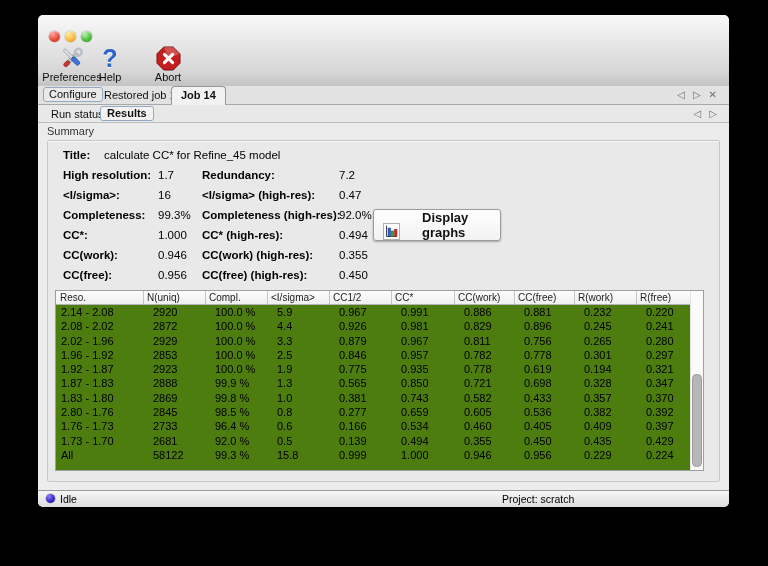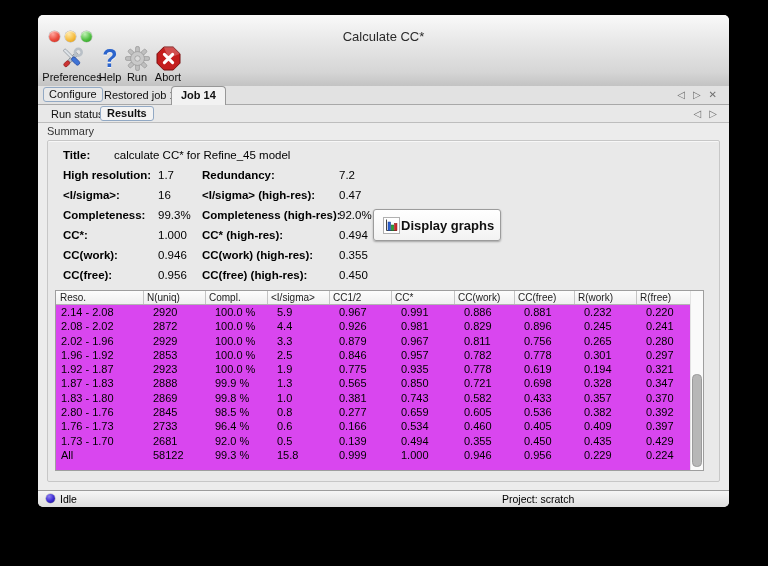--- a/index.html
+++ b/index.html
@@ -33,28 +33,28 @@
   .navarrows span{cursor:default;}
   
   .summary-label{position:absolute;left:9px;top:110px;font-size:11px;color:#333;}
   .panel{position:absolute;left:9px;top:125px;width:671px;height:340px;background:#e9e9e9;
          border:1px solid #c7c7c7;border-radius:2px;box-shadow:inset 0 1px 0 #f7f7f7;}
   .stat-row{position:absolute;left:0;right:0;height:20px;line-height:20px;font-size:11.5px;color:#000;}
   .s-l1{position:absolute;left:15px;font-weight:bold;}
   .s-v1{position:absolute;left:110px;}
   .s-l2{position:absolute;left:154px;font-weight:bold;}
   .s-v2{position:absolute;left:291px;}
-  .s-titleval{position:absolute;left:66px;}
+  .s-titleval{position:absolute;left:56px;}
   .btn-graphs{position:absolute;left:325px;top:68px;width:128px;height:32px;box-sizing:border-box;
               background:linear-gradient(#ffffff,#f2f2f2);border:1px solid #9c9c9c;border-radius:3px;
-              box-shadow:0 1px 2px rgba(0,0,0,.3);display:flex;align-items:center;gap:1px;padding-left:9px;
+              box-shadow:0 1px 2px rgba(0,0,0,.3);display:flex;align-items:flex-end;gap:22px;padding-left:9px;
               font-size:13px;font-weight:bold;color:#111;cursor:default;}
   
   .rtable{position:absolute;left:7px;top:149px;width:649px;height:181px;box-sizing:border-box;
-          background:#d946ef;border:1px solid #9e9e9e;overflow:hidden;}
+          background:#4d7c0f;border:1px solid #9e9e9e;overflow:hidden;}
   .thead{display:flex;height:13px;background:linear-gradient(#fdfdfd,#efefef);border-bottom:1px solid #b3b3b3;}
   .th{box-sizing:border-box;font-size:10px;line-height:13px;color:#222;padding-left:3px;border-left:1px solid #c4c4c4;
       overflow:hidden;white-space:nowrap;cursor:default;}
   .th:first-child{border-left:none;padding-left:4px;}
   .tbody{position:absolute;left:0;top:14px;right:12px;bottom:0;}
   .tr{display:flex;height:14.3px;line-height:14.3px;}
   .td{box-sizing:border-box;font-size:11px;color:#000;padding-left:10px;white-space:nowrap;overflow:hidden;}
   .td-first{padding-left:5px;}
   .vscroll{position:absolute;top:0;right:0;bottom:0;width:12px;background:#fafafa;border-left:1px solid #e2e2e2;}
   .vthumb{position:absolute;left:1px;top:83px;width:8px;height:91px;border-radius:4.5px;background:#b7b7b7;border:1px solid #9b9b9b;}
@@ -69,21 +69,20 @@
 </head>
 <body>
 
 <div class="stage">
   <div class="window">
 
     <div class="header">
       <div class="tlight tl-red"></div>
       <div class="tlight tl-yellow"></div>
       <div class="tlight tl-green"></div>
-      <div class="wtitle">Calculate CC*</div>
 
       <div class="tbitem" style="left:-2px;width:72px;">
         <div class="tbicon">
           <svg width="27" height="26" viewBox="0 0 27 26">
             <g transform="rotate(45 13 13)">
               <rect x="11.6" y="6" width="3.6" height="12" rx="1.2" fill="#b9c0c7" stroke="#7e858d" stroke-width="0.7"></rect>
               <circle cx="13.4" cy="4.5" r="3.4" fill="none" stroke="#b9c0c7" stroke-width="2.6"></circle>
               <rect x="11.4" y="17.5" width="4" height="6.5" rx="1.8" fill="#cc3333" stroke="#8d1d1d" stroke-width="0.7"></rect>
             </g>
             <g transform="rotate(-45 13 13)">
@@ -95,41 +94,20 @@
         <div class="tblabel">Preferences</div>
       </div>
 
       <div class="tbitem" style="left:47px;width:50px;">
         <div class="tbicon">
             <span class="help-q">?</span>
           </div>
         <div class="tblabel">Help</div>
       </div>
 
-      <div class="tbitem" style="left:74px;width:50px;">
-        <div class="tbicon">
-          <svg width="25" height="25" viewBox="0 0 26 26">
-            <g fill="#bfbfbf" stroke="#8b8b8b" stroke-width="0.6">
-              <g transform="translate(13,13)">
-                <rect x="-2" y="-12.5" width="4" height="7" rx="1.5"></rect>
-                <rect x="-2" y="-12.5" width="4" height="7" rx="1.5" transform="rotate(45)"></rect>
-                <rect x="-2" y="-12.5" width="4" height="7" rx="1.5" transform="rotate(90)"></rect>
-                <rect x="-2" y="-12.5" width="4" height="7" rx="1.5" transform="rotate(135)"></rect>
-                <rect x="-2" y="-12.5" width="4" height="7" rx="1.5" transform="rotate(180)"></rect>
-                <rect x="-2" y="-12.5" width="4" height="7" rx="1.5" transform="rotate(225)"></rect>
-                <rect x="-2" y="-12.5" width="4" height="7" rx="1.5" transform="rotate(270)"></rect>
-                <rect x="-2" y="-12.5" width="4" height="7" rx="1.5" transform="rotate(315)"></rect>
-              </g>
-              <circle cx="13" cy="13" r="7.2" fill="#c9c9c9"></circle>
-              <circle cx="13" cy="13" r="2.8" fill="#dcdcdc"></circle>
-            </g>
-          </svg>
-        </div>
-        <div class="tblabel">Run</div>
-      </div>
 
       <div class="tbitem" style="left:105px;width:50px;">
         <div class="tbicon">
           <svg width="25" height="25" viewBox="0 0 25 25">
             <polygon points="7.8,1 17.2,1 24,7.8 24,17.2 17.2,24 7.8,24 1,17.2 1,7.8" fill="#c41e1e" stroke="#7a0f0f" stroke-width="1"></polygon>
             <polygon points="7.8,1 17.2,1 24,7.8 12.5,12.5" fill="rgba(255,255,255,.22)"></polygon>
             <path d="M8.4 8.4 L16.6 16.6 M16.6 8.4 L8.4 16.6" stroke="#fff" stroke-width="3.1" stroke-linecap="round"></path>
           </svg>
         </div>
         <div class="tblabel">Abort</div>

